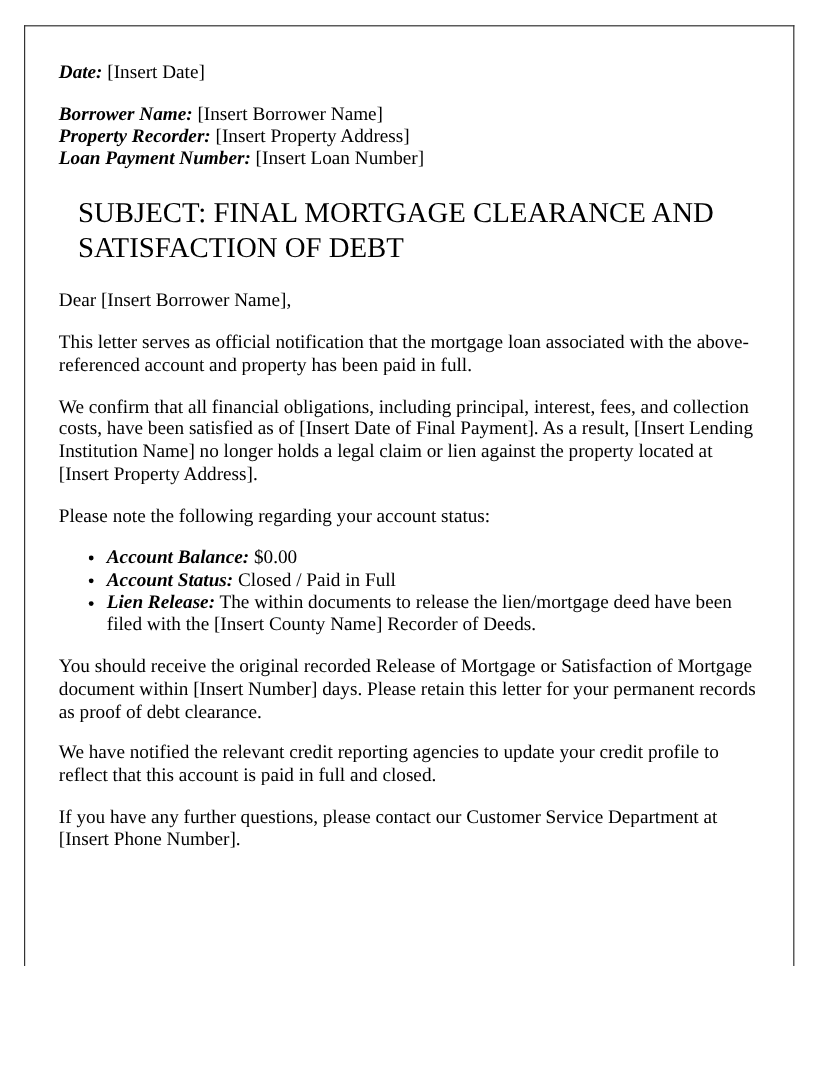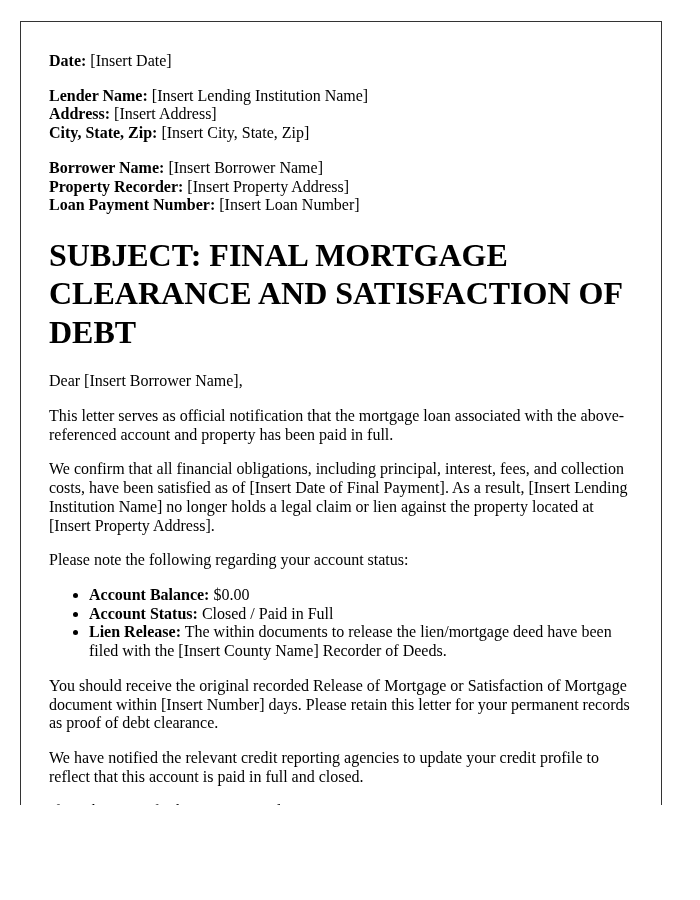--- a/index.html
+++ b/index.html
@@ -27,46 +27,41 @@
     border-bottom: none;
     padding: 30px 28px 0 28px;
     overflow: hidden;
     background: #ffffff;
     font-size: 16px;
     line-height: 1.17;
   }
   .doc > :first-child { margin-top: 0; }
   .doc p { margin: 16px 0; }
   .doc h1 {
-    font-size: 32px;
+    font-size: 24px;
     line-height: 1.2;
-    font-weight: bold;
-    margin: 21px 0;
+    font-weight: normal;
+    margin: 21px 16px;
   }
   .doc ul {
     margin: 16px 0;
     padding-left: 40px;
     list-style-type: disc;
   }
   .doc li { margin: 0; padding: 0; }
-  .doc strong { font-weight: bold; }
+  .doc strong { font-weight: bold; font-style: italic; }
 </style>
 </head>
 <body>
 
 <div class="page">
   <div class="doc">
 
     <p><strong>Date:</strong> <span>[Insert Date]</span></p>
 
-    <p>
-      <strong>Lender Name:</strong> <span>[Insert Lending Institution Name]</span><br>
-      <strong>Address:</strong> <span>[Insert Address]</span><br>
-      <strong>City, State, Zip:</strong> <span>[Insert City, State, Zip]</span>
-    </p>
 
     <p>
       <strong>Borrower Name:</strong> <span>[Insert Borrower Name]</span><br>
       <strong>Property Recorder:</strong> <span>[Insert Property Address]</span><br>
       <strong>Loan Payment Number:</strong> <span>[Insert Loan Number]</span>
     </p>
 
     <h1>SUBJECT: FINAL MORTGAGE CLEARANCE AND SATISFACTION OF DEBT</h1>
 
     <p>Dear [Insert Borrower Name],</p>

